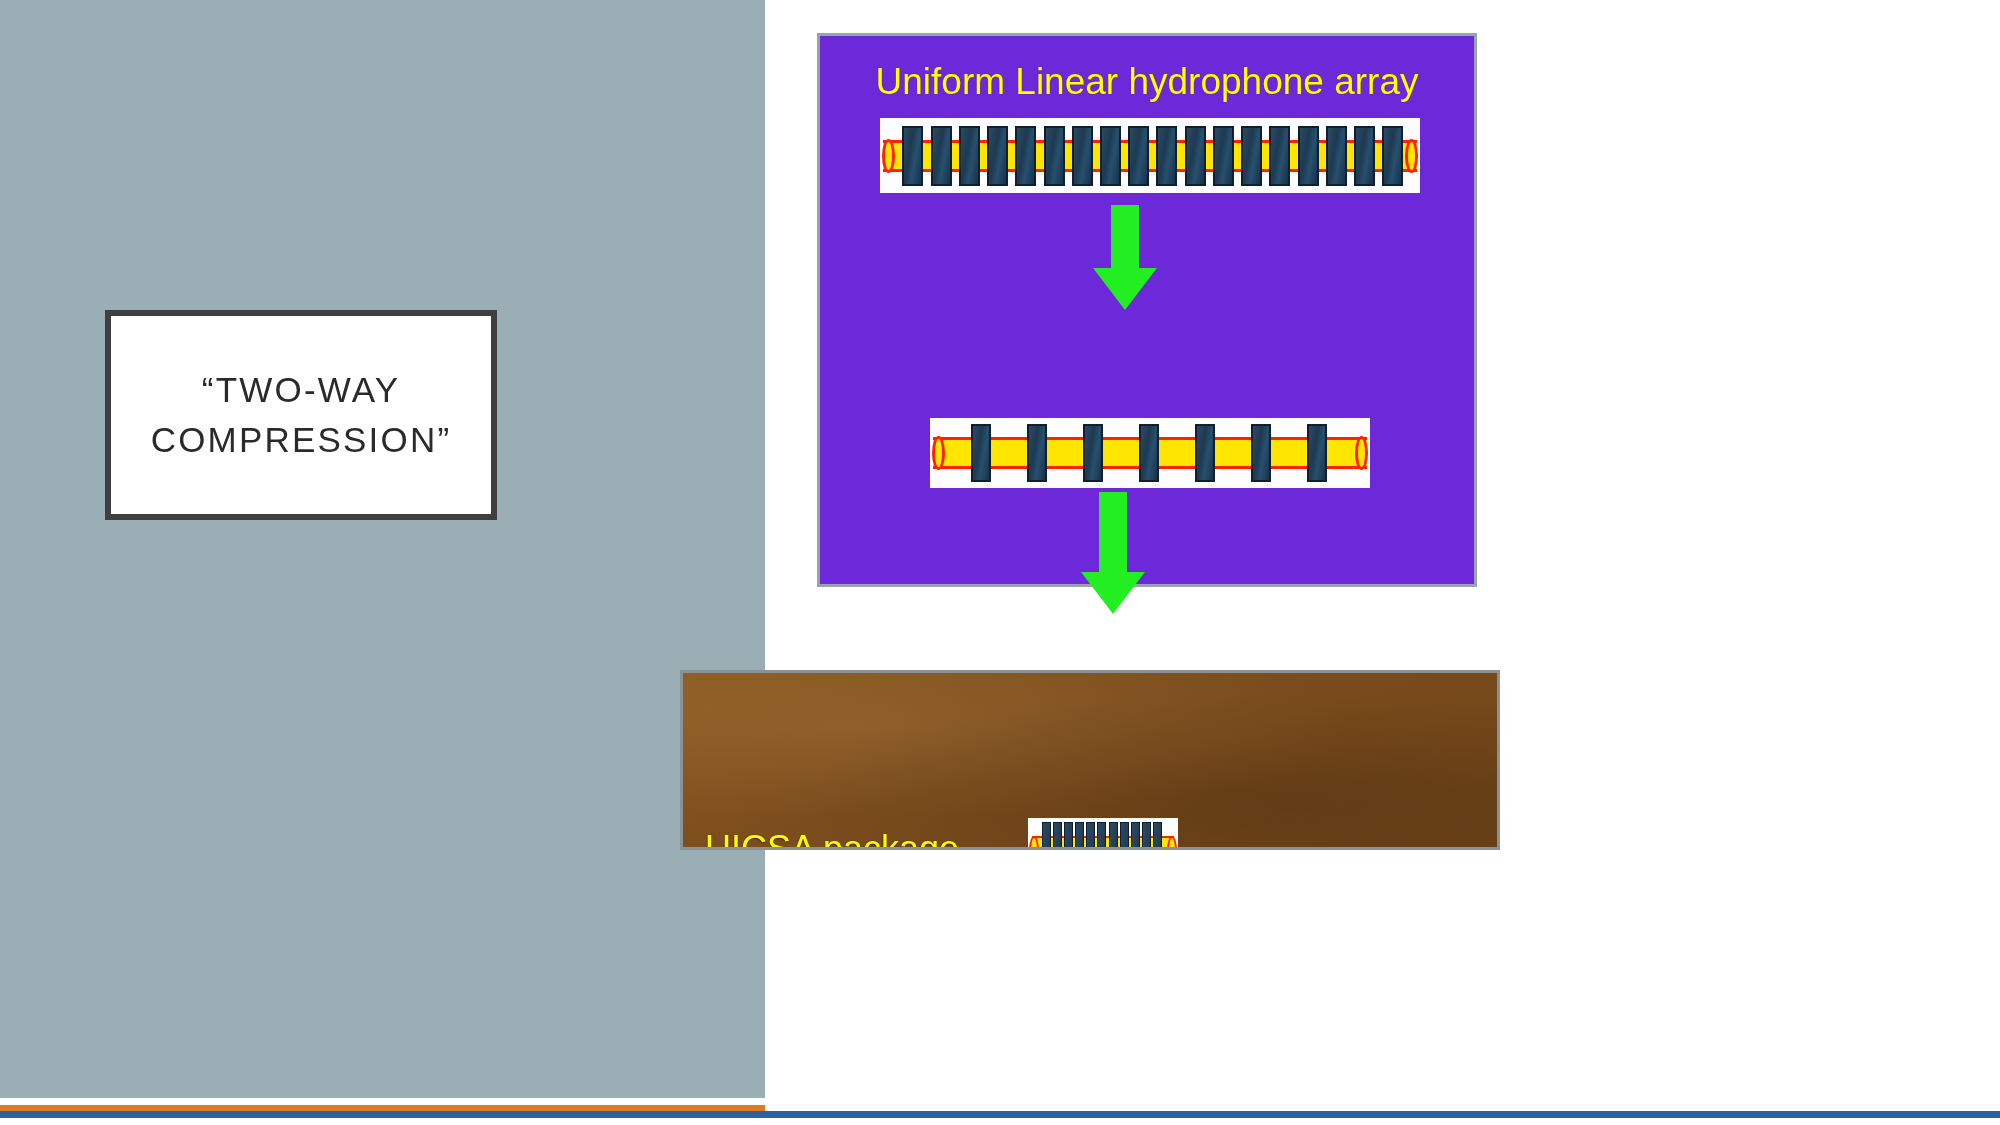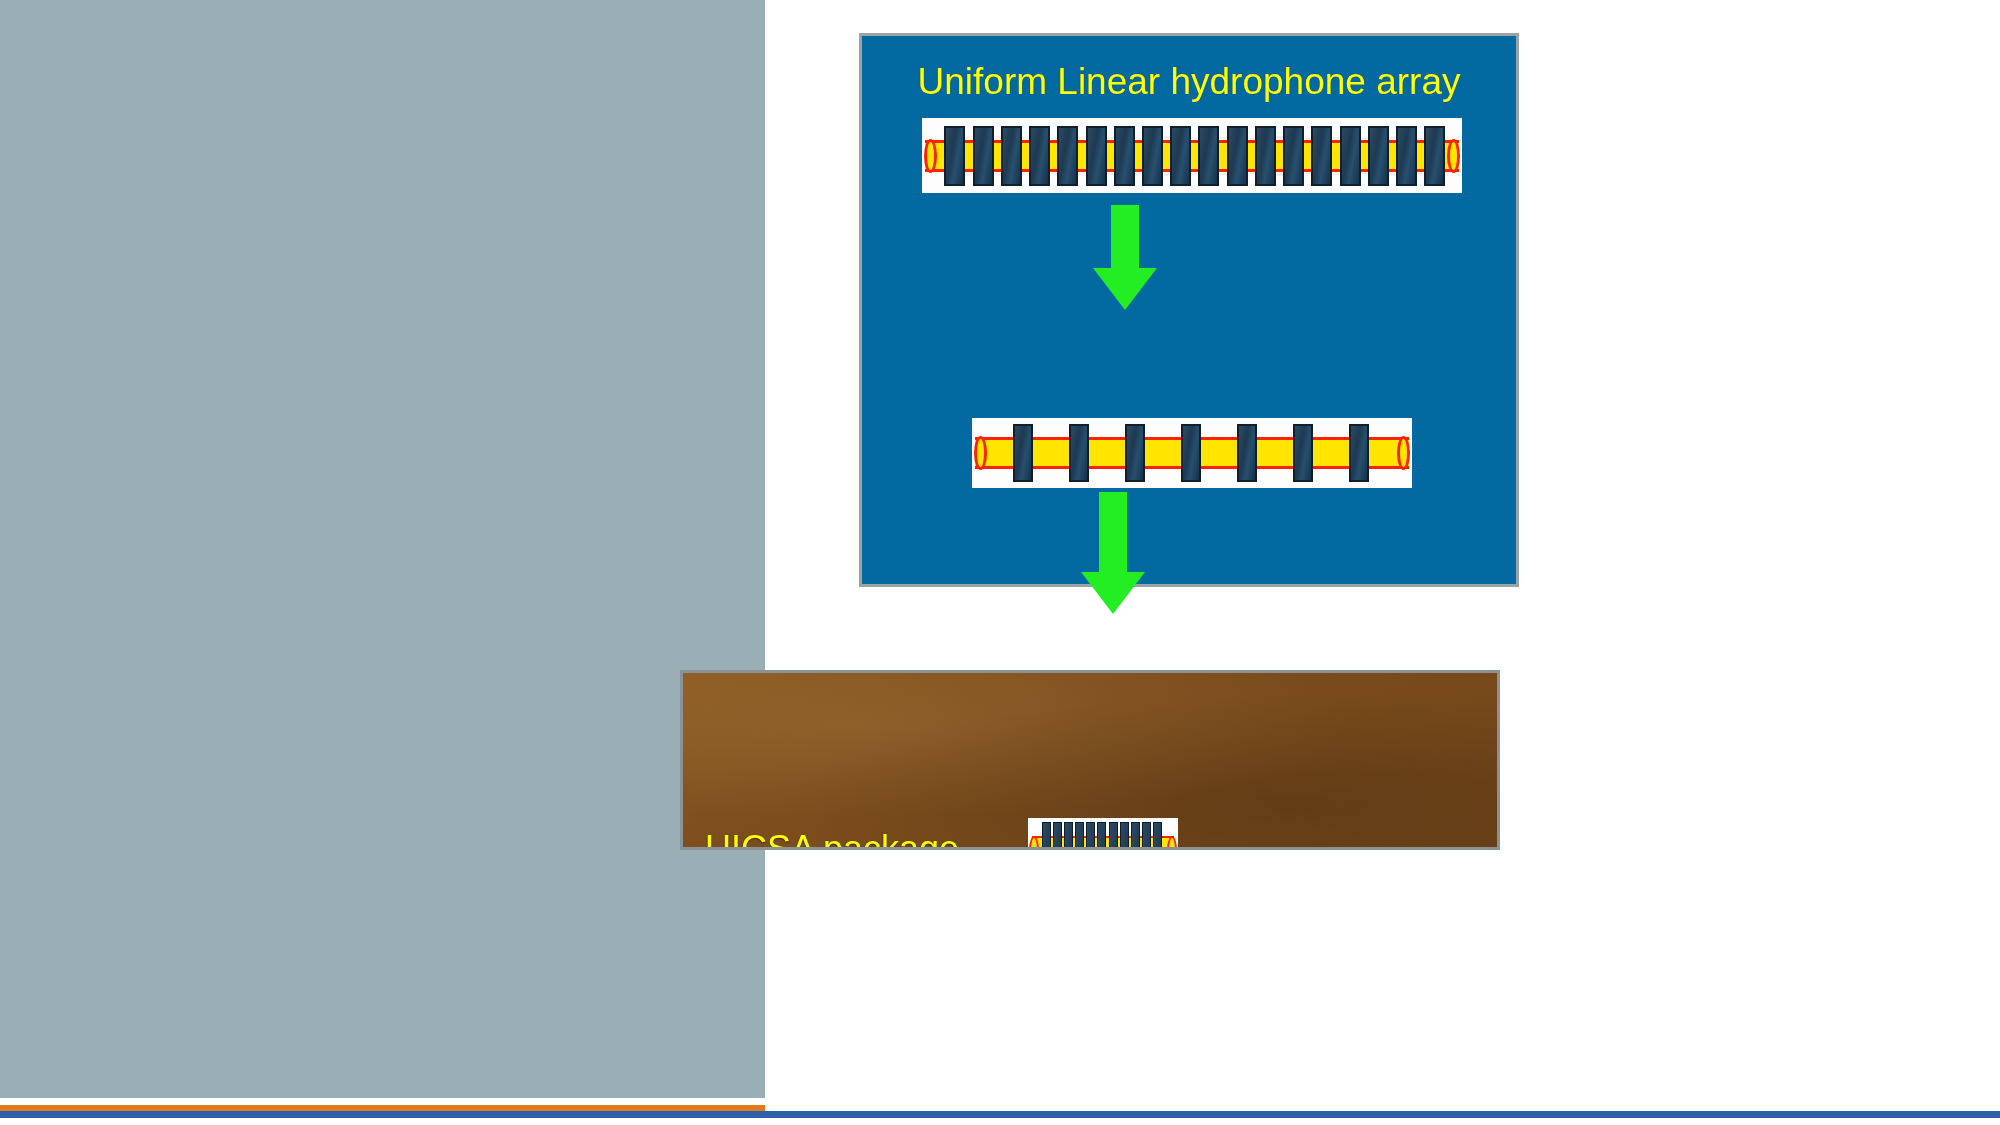--- a/index.html
+++ b/index.html
@@ -33,22 +33,22 @@
     line-height:1.42;
     letter-spacing:2.2px;
     font-weight:400;
     font-family:"Liberation Sans", sans-serif;
     padding:0 10px;
   }
   .quote-line{display:block;white-space:nowrap;}
 
   
   .blue-panel{
-    position:absolute;left:859px;top:33px;width:660px;height:554px;
-    background:#0369a1;
+    position:absolute;left:817px;top:33px;width:660px;height:554px;
+    background:#6d28d9;
     border:3px solid #9aa3a8;
     box-sizing:border-box;
     overflow:hidden;
   }
   .blue-title{
     position:absolute;left:0;width:100%;
     text-align:center;
     color:#ffff00;
     font-size:37px;
     font-weight:400;
@@ -182,20 +182,26 @@
     position:absolute;left:0;top:13px;width:2000px;height:7px;background:#2f5fa8;
   }
 </style>
 </head>
 <body>
 
 <div id="slide">
 
   <div class="sidebar"></div>
 
+  <div class="quote-box">
+    <div class="quote-text">
+      <span class="quote-line">“TWO-WAY</span>
+      <span class="quote-line">COMPRESSION”</span>
+    </div>
+  </div>
 
   <div class="blue-panel">
 
     <div class="blue-title" id="ula-title">Uniform Linear hydrophone array</div>
 
     <div class="strip" id="ula-strip">
       <div class="cable"></div>
       <div class="cable-cap cap-left"></div>
       <div class="cable-cap cap-right"></div>
       <div id="ula-elements">

